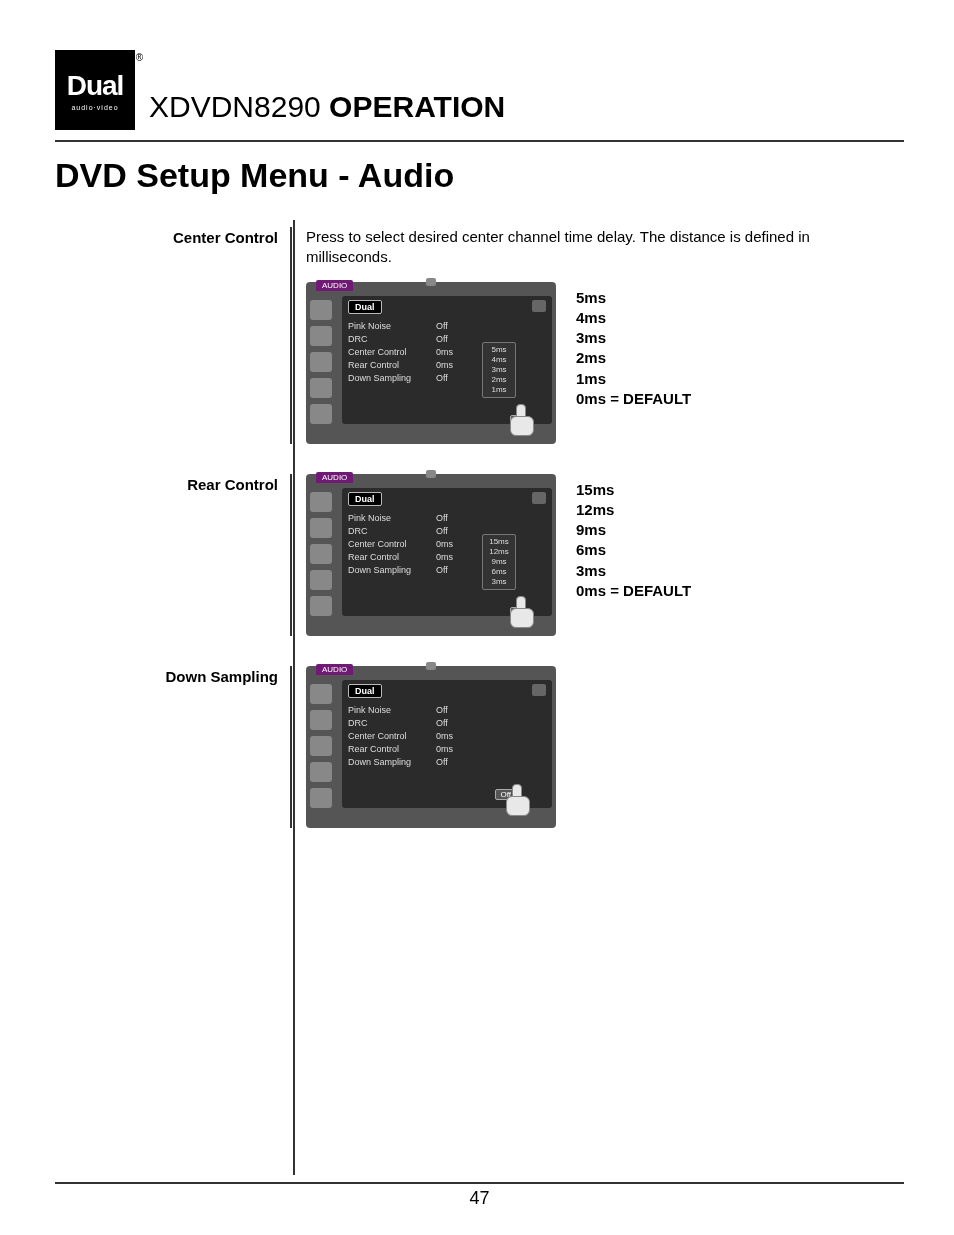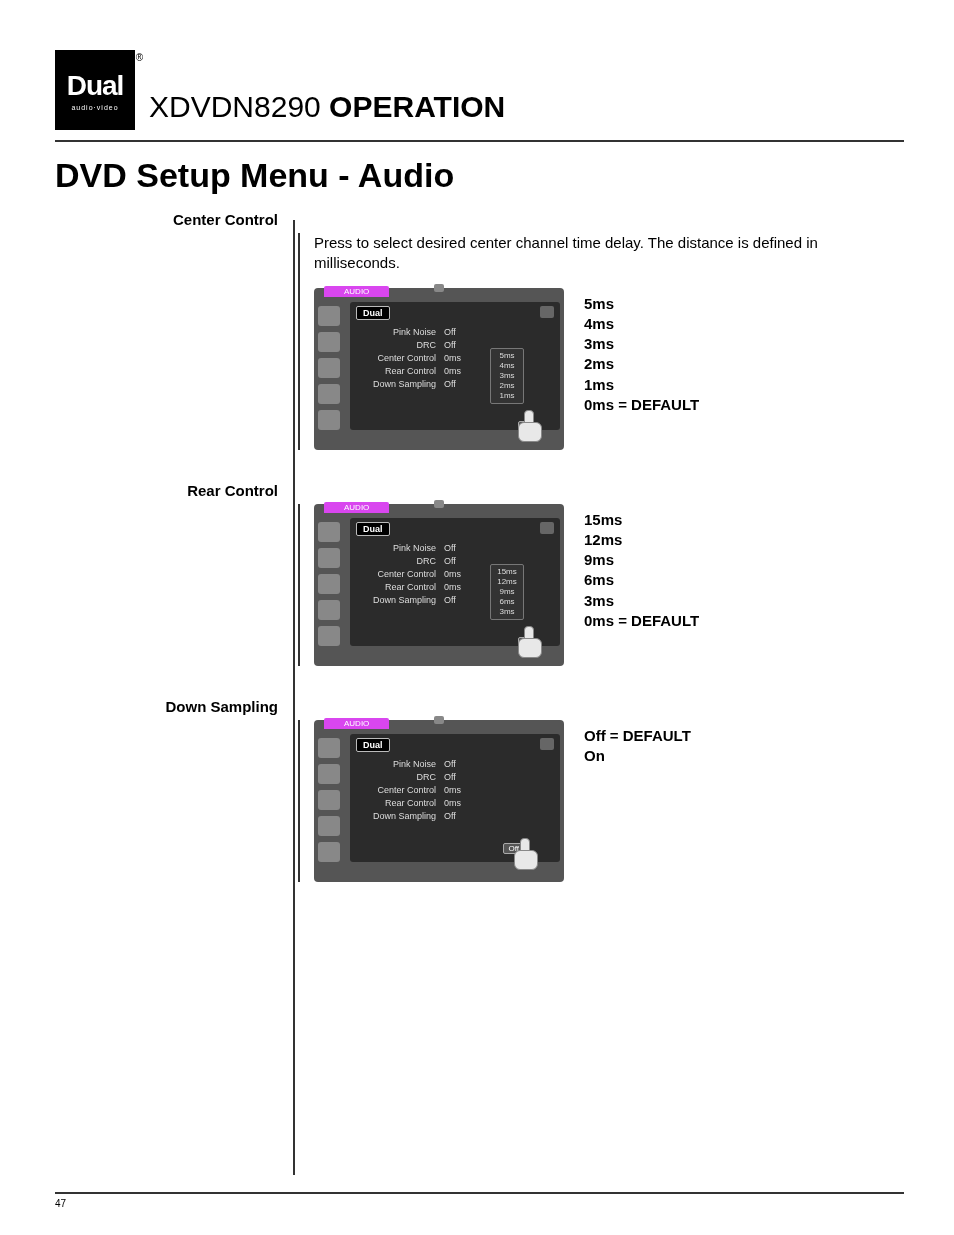--- a/index.html
+++ b/index.html
@@ -28,59 +28,57 @@
     align-items: center;
     justify-content: center;
     position: relative;
   }
   .logo-main { font-size: 28px; font-weight: bold; letter-spacing: -1px; }
   .logo-sub { font-size: 7px; letter-spacing: 1px; margin-top: 2px; }
   .logo-reg { position: absolute; top: 2px; right: -8px; font-size: 10px; color:#000;}
   .model-line { font-size: 30px; font-weight: bold; padding-bottom: 6px; }
   .model-line .thin { font-weight: normal; }
   .hr1 { border: none; border-top: 2px solid #333; margin: 8px 0 14px 0; }
-  .page-title { font-size: 34px; font-weight: bold; margin-bottom: 14px; }
+  .page-title { font-size: 34px; font-weight: bold; margin-bottom: 32px; }
   .section {
     display: flex;
     margin-bottom: 30px;
-    gap: 8px;
   }
   .sec-left {
     width: 235px;
     text-align: right;
     font-weight: bold;
     font-size: 15px;
     padding-right: 12px;
     padding-top: 2px;
   }
   .sec-right {
     border-left: 2px solid #333;
     padding-left: 14px;
     flex: 1;
-    margin-top: 24px;
   }
   .sec-desc { font-size: 15px; line-height: 1.35; margin-bottom: 14px; max-width: 560px;}
   .sec-body { display: flex; gap: 20px; align-items: flex-start; }
   .value-list { font-size: 15px; font-weight: bold; line-height: 1.35; padding-top:6px;}
   
   .shot {
     width: 250px;
     background: #555;
     border-radius: 4px;
     padding: 4px 4px 20px 4px;
     position: relative;
     color: #fff;
     font-size: 9px;
   }
   .shot-tab {
     position: absolute;
     top: -2px; left: 10px;
-    background: #d946ef;
+    background: #701a75;
     font-size: 8px;
-    padding: 1px 20px;
+    padding: 1px 6px;
     border-radius: 2px 2px 0 0;
   }
   .shot-topdot {
     position:absolute; top:-4px; left:50%; transform:translateX(-50%);
     width:10px;height:8px;background:#888;border-radius:2px;
   }
   .shot-inner {
     display: flex;
     gap: 6px;
     margin-top: 10px;
@@ -107,21 +105,21 @@
   .panel-logo {
     background:#000; color:#fff; display:inline-block;
     font-size:9px; font-weight:bold; padding:1px 6px; border:1px solid #bbb;
     border-radius:2px; margin-bottom:4px;
   }
   .panel-back {
     position:absolute; top:4px; right:6px;
     width:14px;height:12px;background:#666;border-radius:2px;
   }
   .menu-row { display:flex; gap:8px; margin:3px 0; color:#ddd;}
-  .menu-row .mlabel{ width:80px;text-align:right;}
+  .menu-row .mlabel{ width:80px;}
   .menu-row .mval{ width:28px;}
   .popup {
     position:absolute;
     right: 36px;
     top: 46px;
     background:#333;
     border:1px solid #777;
     border-radius:2px;
     padding:2px 4px;
     font-size:8px;
@@ -169,21 +167,21 @@
     top: 220px;
     bottom: 60px;
     width: 2px;
     background:#333;
   }
   .footer {
     position:absolute;
     left:55px; right:50px; bottom:26px;
   }
   .hr2 { border:none; border-top:2px solid #333; margin-bottom:4px;}
-  .page-num { font-size:10px;}
+  .page-num { font-size:18px;text-align:center;}
 </style>
 </head>
 <body>
 
 <div class="header-row">
   <div class="logo">
     <span class="logo-reg">®</span>
     <span class="logo-main">Dual</span>
     <span class="logo-sub">audio·video</span>
   </div>
@@ -359,24 +357,20 @@
               </div>
             <div class="menu-row">
                 <span class="mlabel">Down Sampling</span>
                 <span class="mval">Off</span>
               </div>
             <div class="sel-box" style="right:36px;bottom:8px;">Off</div>
             <div class="hand" style="right:18px;bottom:-10px;"></div>
           </div>
         </div>
       </div>
-      <div class="value-list">
-        <div>Off = DEFAULT</div>
-        <div>On</div>
-      </div>
     </div>
   </div>
 </div>
 
 <div class="footer">
   <hr class="hr2">
   <div class="page-num">47</div>
 </div>
 
 </body></html>

